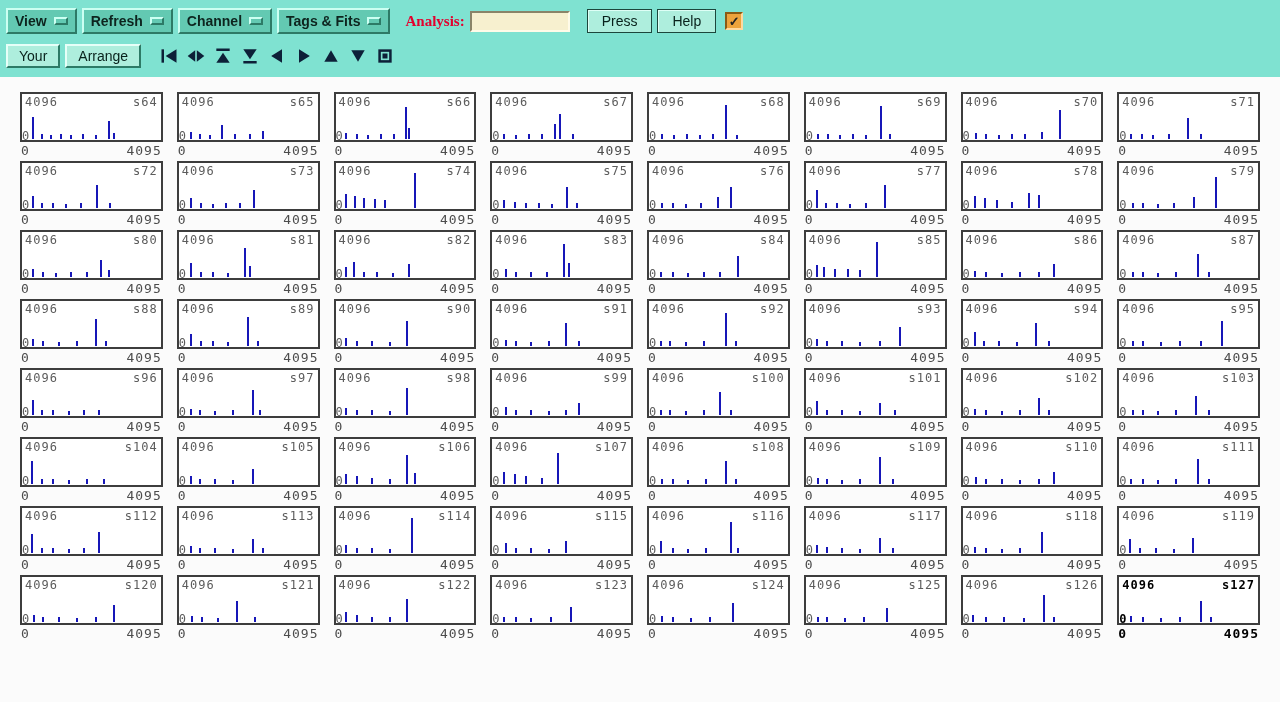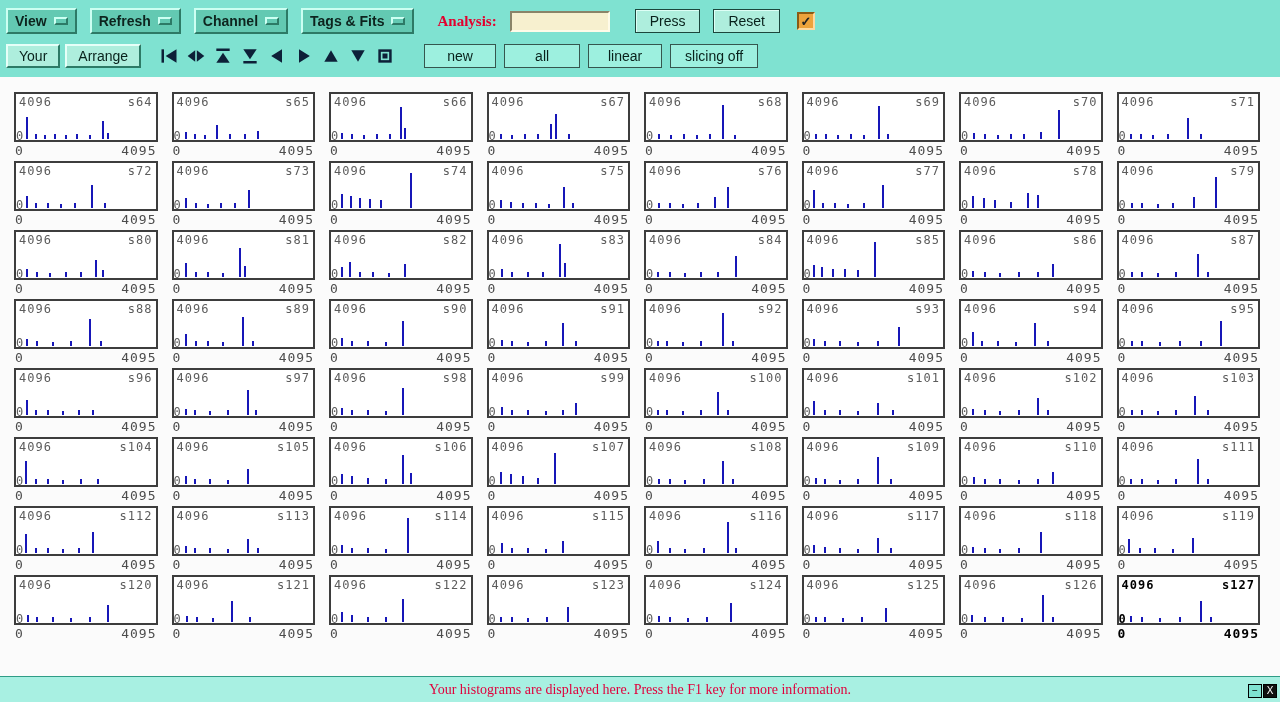--- a/index.html
+++ b/index.html
@@ -10,21 +10,21 @@
   
   .titlebar { height:30px; background:#d6d6d6; border-bottom:1px solid #9c9c9c;
     display:flex; align-items:center; justify-content:center; position:relative; flex:0 0 auto; }
   .title { font-size:14px; font-weight:600; color:#111; }
   .win-controls { position:absolute; right:10px; top:0; height:30px; display:flex; align-items:center; gap:16px; }
   .win-btn { font-size:13px; color:#222; cursor:pointer; line-height:1; }
 
   
   .toolbar { background:#7fe2d1; padding:5px 6px 6px 6px; flex:0 0 auto; }
   .tb-row { display:flex; align-items:center; }
-  .tb-row1 { height:32px; gap:13px; }
+  .tb-row1 { height:32px; gap:5px; }
   .tb-row2 { height:30px; gap:5px; margin-top:4px; }
 
   .menu-btn { display:flex; align-items:center; gap:7px; background:#63c9b2;
     border-top:2px solid #ccfff2; border-left:2px solid #ccfff2;
     border-bottom:2px solid #2d7a66; border-right:2px solid #2d7a66;
     padding:3px 7px; font-size:14px; font-weight:bold; color:#0d241e; cursor:pointer; }
   .menu-dash { width:14px; height:8px; background:#63c9b2;
     border-top:2px solid #ccfff2; border-left:2px solid #ccfff2;
     border-bottom:2px solid #2d7a66; border-right:2px solid #2d7a66; }
 
@@ -54,21 +54,21 @@
   .nav-btn svg { display:block; }
 
   .wide-group { display:flex; align-items:center; gap:8px; margin-left:22px; }
   .wide-btn { background:#9df0df; border:1px solid #35564e; font-size:14px; color:#08211b;
     padding:3px 0; text-align:center; cursor:pointer; }
   .w-new { width:72px; } .w-all { width:76px; } .w-linear { width:74px; } .w-slice { width:88px; }
 
   
   .main { flex:1 1 auto; background:#fbfbfb; overflow:hidden; }
   .spectra-grid { display:grid; grid-template-columns:repeat(8, 1fr);
-    column-gap:14px; row-gap:1px; padding:15px 20px 0 14px; }
+    column-gap:14px; row-gap:1px; padding:15px 20px 0 20px; }
   .cell { height:68px; }
   .panel { position:relative; height:50px; background:#ffffff; border:2px solid #3d3d3d; cursor:pointer; }
   .plab { position:absolute; font-family:"DejaVu Sans Mono", monospace; font-size:12px;
     letter-spacing:1px; color:#5c5c5c; line-height:1; }
   .ymax { top:2px; left:3px; }
   .sname { top:2px; right:3px; letter-spacing:1px; }
   .ymin { bottom:-2px; left:0px; }
   .plot { position:absolute; left:6px; right:4px; top:5px; bottom:1px; }
   .spike { position:absolute; bottom:0; width:2px; background:#1717b8; }
   .axis { display:flex; justify-content:space-between; padding:1px 1px 0 1px;
@@ -105,21 +105,21 @@
         <span>Channel</span>
         <span class="menu-dash"></span>
       </div>
       <div class="menu-btn">
         <span>Tags &amp; Fits</span>
         <span class="menu-dash"></span>
       </div>
       <span class="channel-label">Analysis:</span>
       <input class="channel-input" type="text" value="" style="">
       <button class="lite-btn">Press</button>
-      <button class="lite-btn">Reset</button>
+      <button class="lite-btn">Help</button>
       <div class="check-box">
         <span>✓</span>
       </div>
     </div>
 
     <div class="tb-row tb-row2">
       <button class="btn3d">Your</button>
       <button class="btn3d">Arrange</button>
 
       <div class="nav-group">
@@ -186,26 +186,20 @@
         <button class="nav-btn">
           <span>
               <svg width="20" height="20" viewBox="0 0 24 24">
                 <rect x="4" y="4" width="16" height="16" fill="#0d2038"></rect>
                 <rect x="8" y="8" width="8" height="8" fill="none" stroke="#7fe2d1" stroke-width="2"></rect>
               </svg>
             </span>
         </button>
       </div>
 
-      <div class="wide-group">
-        <button class="wide-btn w-new">new</button>
-        <button class="wide-btn w-all">all</button>
-        <button class="wide-btn w-linear">linear</button>
-        <button class="wide-btn w-slice">slicing off</button>
-      </div>
     </div>
   </div>
 
   <div class="main">
     <div class="spectra-grid">
   <div class="cell">
     <div class="panel">
       <span class="plab ymax">4096</span>
       <span class="plab sname">s64</span>
       <span class="plab ymin">0</span>
@@ -1478,21 +1472,14 @@
             </div>
     </div>
     <div class="axis">
       <span class="xmin">0</span>
       <span class="xmax">4095</span>
     </div>
   </div>
 </div>
   </div>
 
-  <div class="statusbar">
-    <span class="status-text">Your histograms are displayed here. Press the F1 key for more information.</span>
-    <div class="corner">
-      <div class="corner-min">−</div>
-      <div class="corner-close">X</div>
-    </div>
-  </div>
 
 </div>
 
 </body></html>

